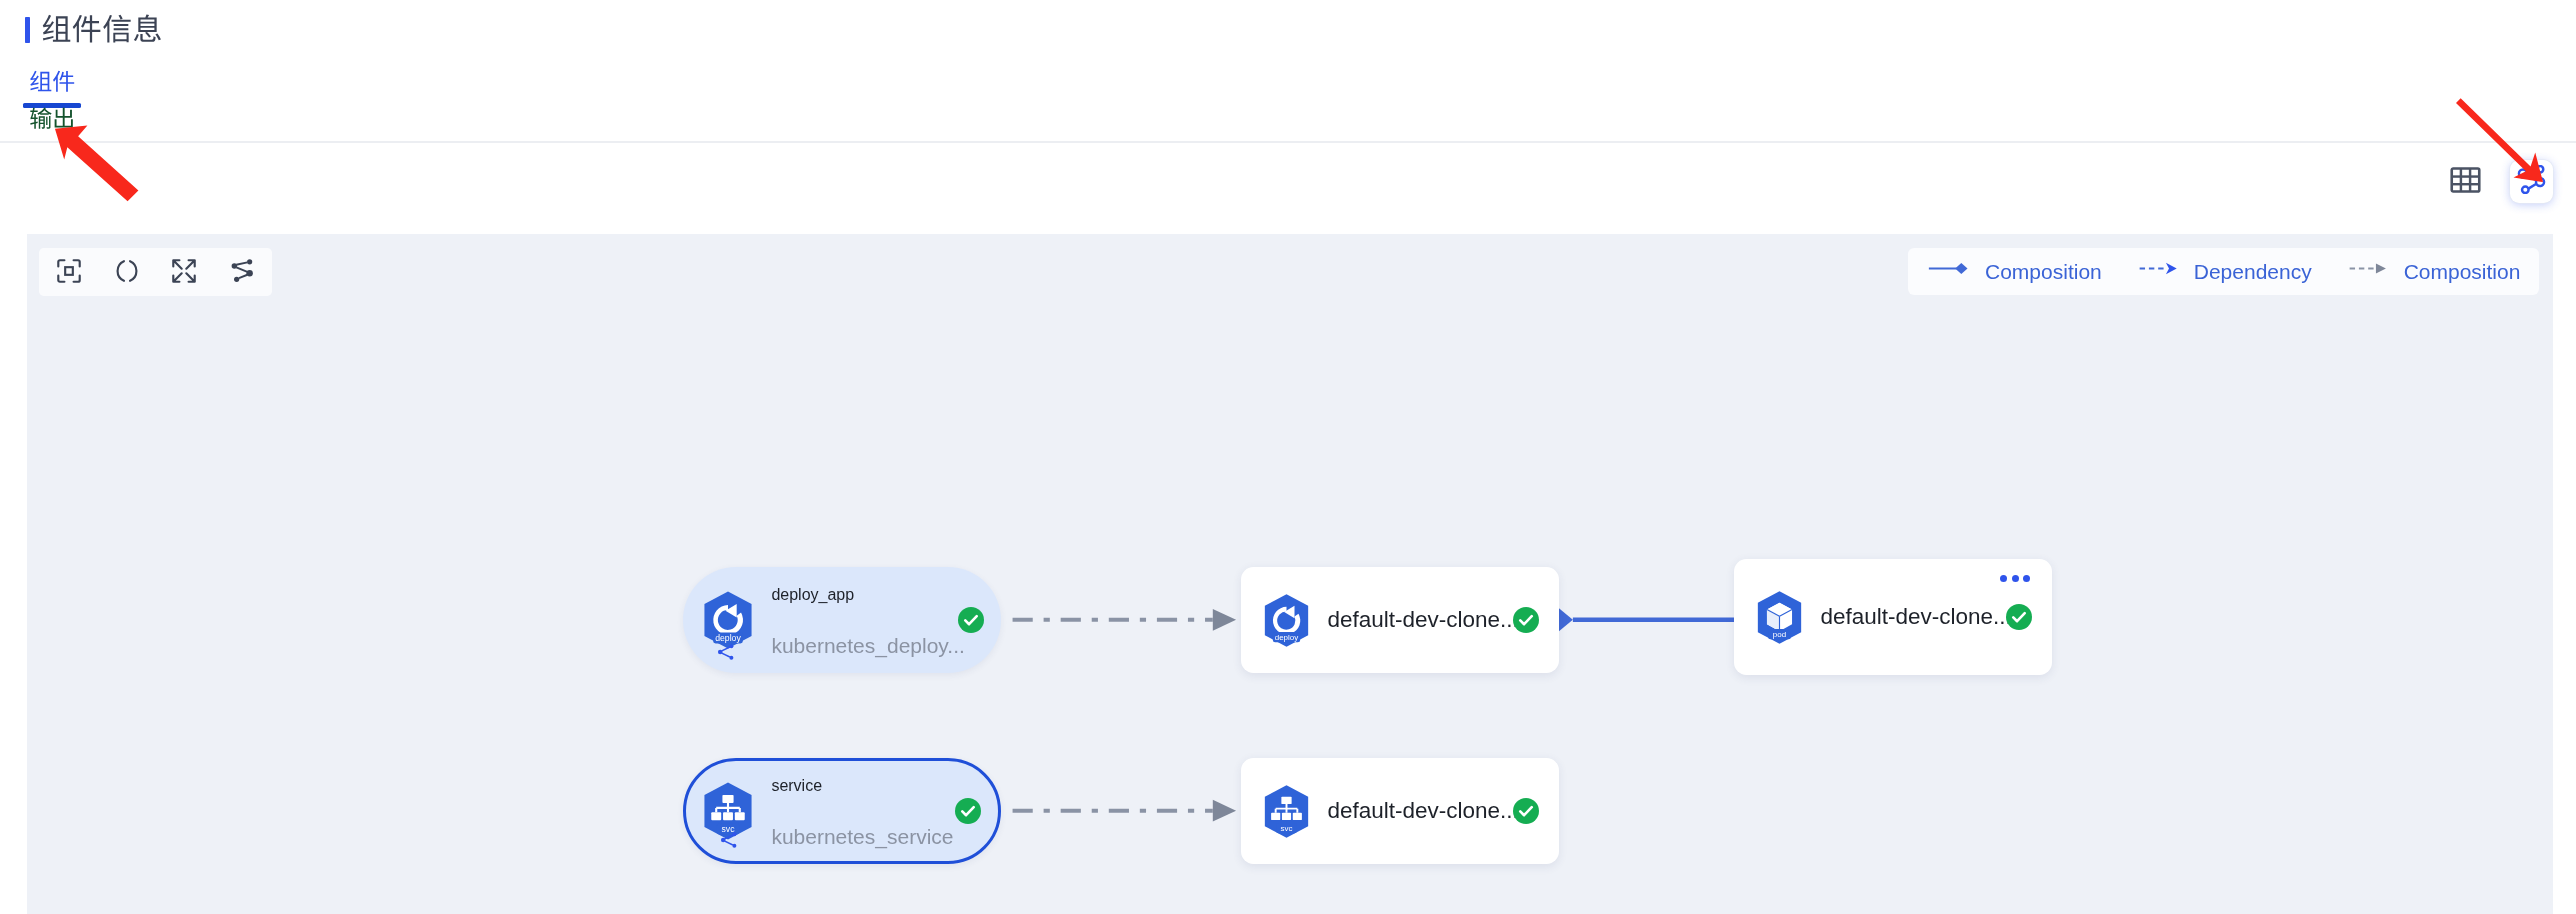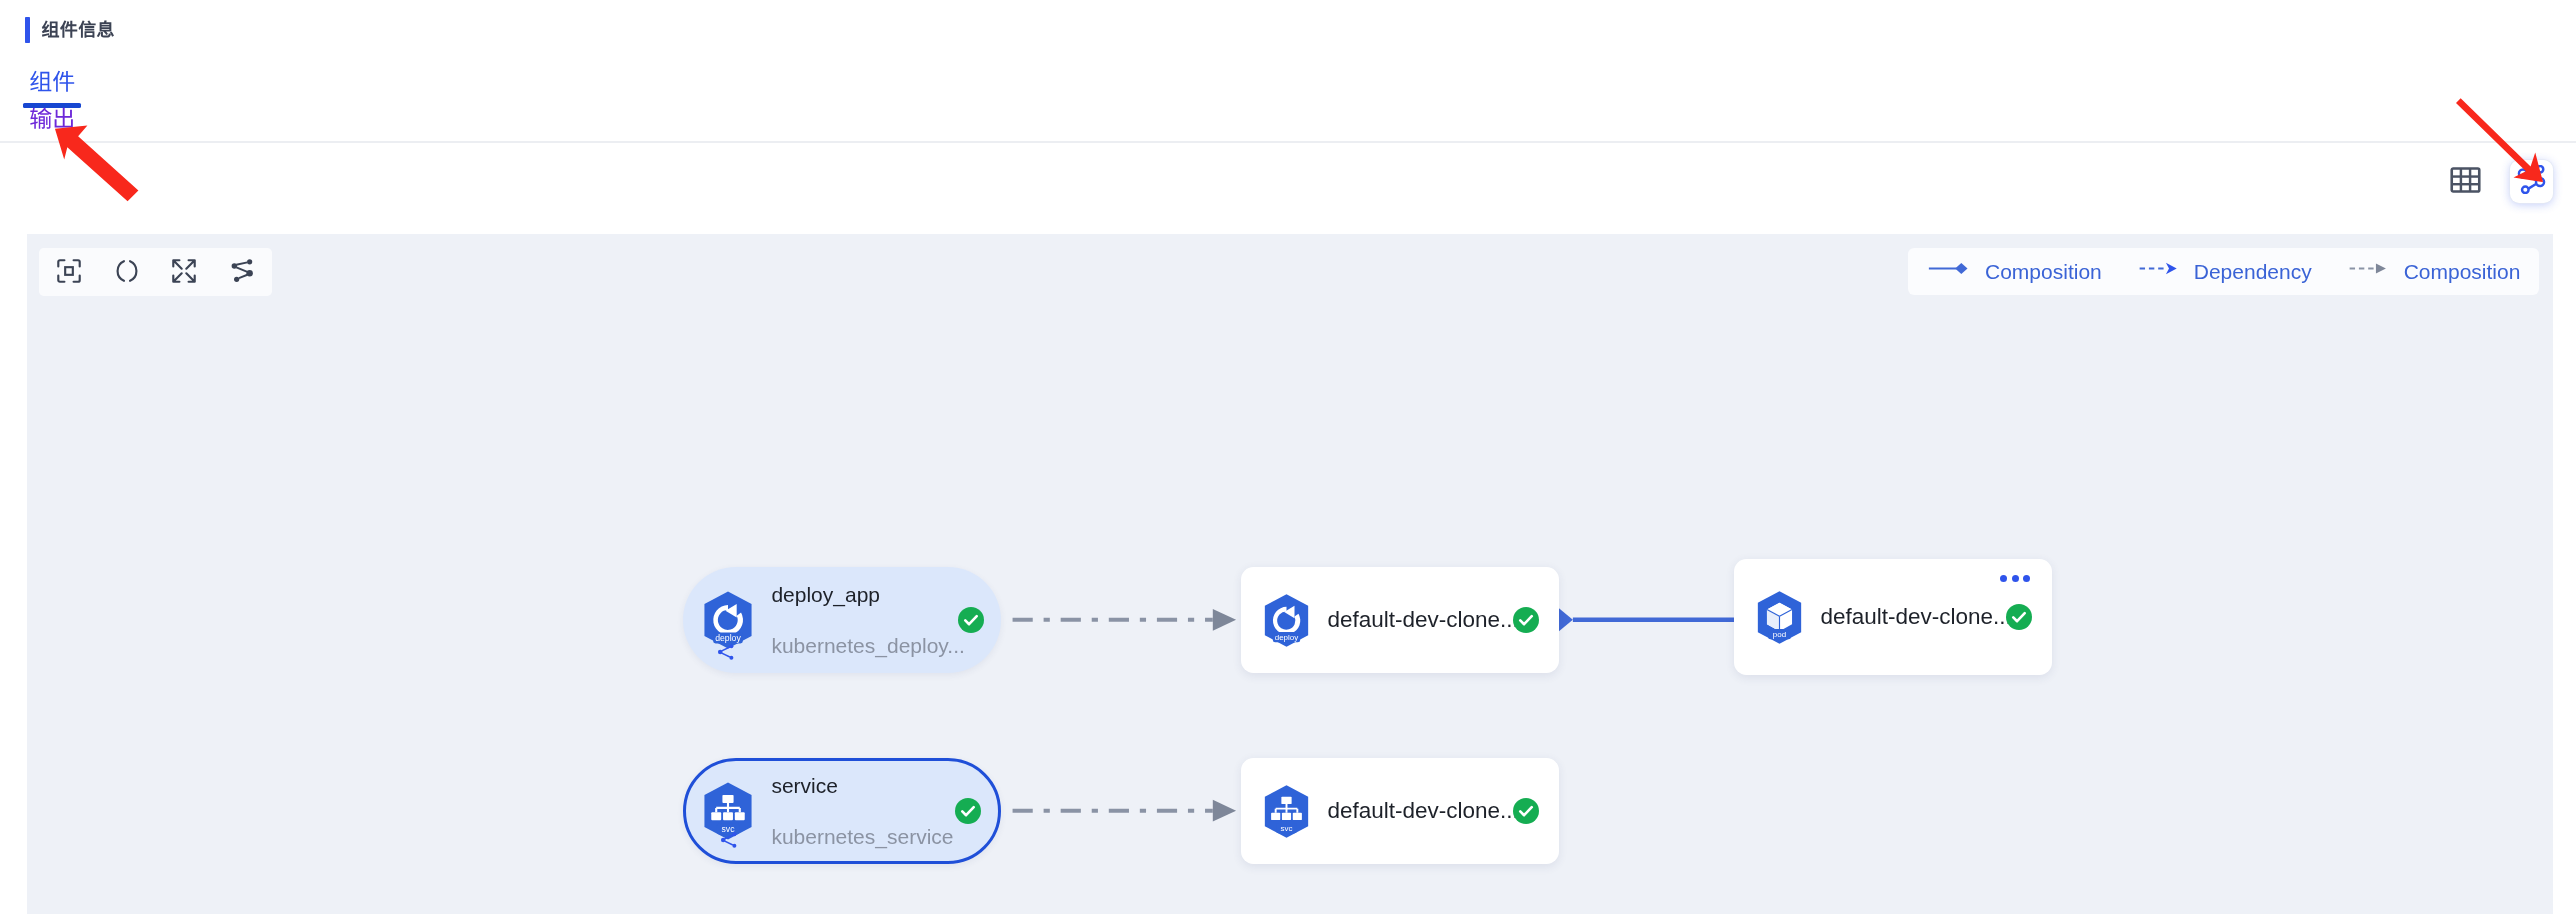--- a/index.html
+++ b/index.html
@@ -15,39 +15,39 @@
   
   .page-title {
     position: absolute; left: 25px; top: 14px;
     display: flex; align-items: center; gap: 11px;
     height: 31px;
   }
   .title-accent {
     width: 5.4px; height: 26px; background: #2f54eb; border-radius: 0.8px;
   }
   .title-text {
-    font-size: 18px; color: #3c4354; font-weight: 700; line-height: 26px;
+    font-size: 30px; color: #3c4354; font-weight: 400; line-height: 26px;
     letter-spacing: 0.4px;
   }
 
   
   .tab-bar {
     position: absolute; left: 0; top: 87px; width: 2576px; height: 56px;
   }
   .tab-bar-line {
     position: absolute; left: 0; bottom: 0; width: 2576px; height: 1.6px;
     background: #eceef2;
   }
   .tabs { position: absolute; left: 23px; bottom: 0; display: flex; align-items: flex-end; flex-direction: column; }
   .tab {
     position: relative;
     padding: 0 6.2px 11px 6.2px;
     margin-right: 45px;
     font-size: 23px; line-height: 26px;
-    color: #6d28d9; cursor: pointer; white-space: nowrap;
+    color: #14532d; cursor: pointer; white-space: nowrap;
   }
   .tab.active { color: #2f54eb; }
   .tab.active::after {
     content: ""; position: absolute; left: 0; right: 0; bottom: -1.6px;
     height: 4.7px; background: #1747d1; border-radius: 1.6px;
   }
 
   
   .view-toggle-row {
     position: absolute; right: 0; top: 144px; width: 2576px; height: 85px;
@@ -115,21 +115,21 @@
     background: #ffffff; border-radius: 12.4px;
     padding-left: 17px;
     position: relative;
     box-shadow: 0 2.3px 9.3px rgba(40,60,110,.09);
   }
 
   .k8s-icon { width: 62px; height: 62px; flex: 0 0 62px; }
   .node-card .k8s-icon { width: 57px; height: 57px; flex: 0 0 57px; }
 
   .node-text { margin-left: 12.4px; display: flex; flex-direction: column; justify-content: center; }
-  .node-title { font-size: 21px; color: #1d2129; line-height: 29.5px; white-space: nowrap; }
+  .node-title { font-size: 16px; color: #1d2129; line-height: 29.5px; white-space: nowrap; }
   .node-sub { font-size: 21px; color: #8b93a3; line-height: 29.5px; margin-top: 21px; white-space: nowrap; }
   .node-card .node-title { font-size: 22.5px; }
 
   .status-badge {
     position: absolute; right: 20px; top: 50%; transform: translateY(-50%);
     width: 26px; height: 26px;
   }
   .node-pill .status-badge { right: 17px; }
 
   .node-share {

